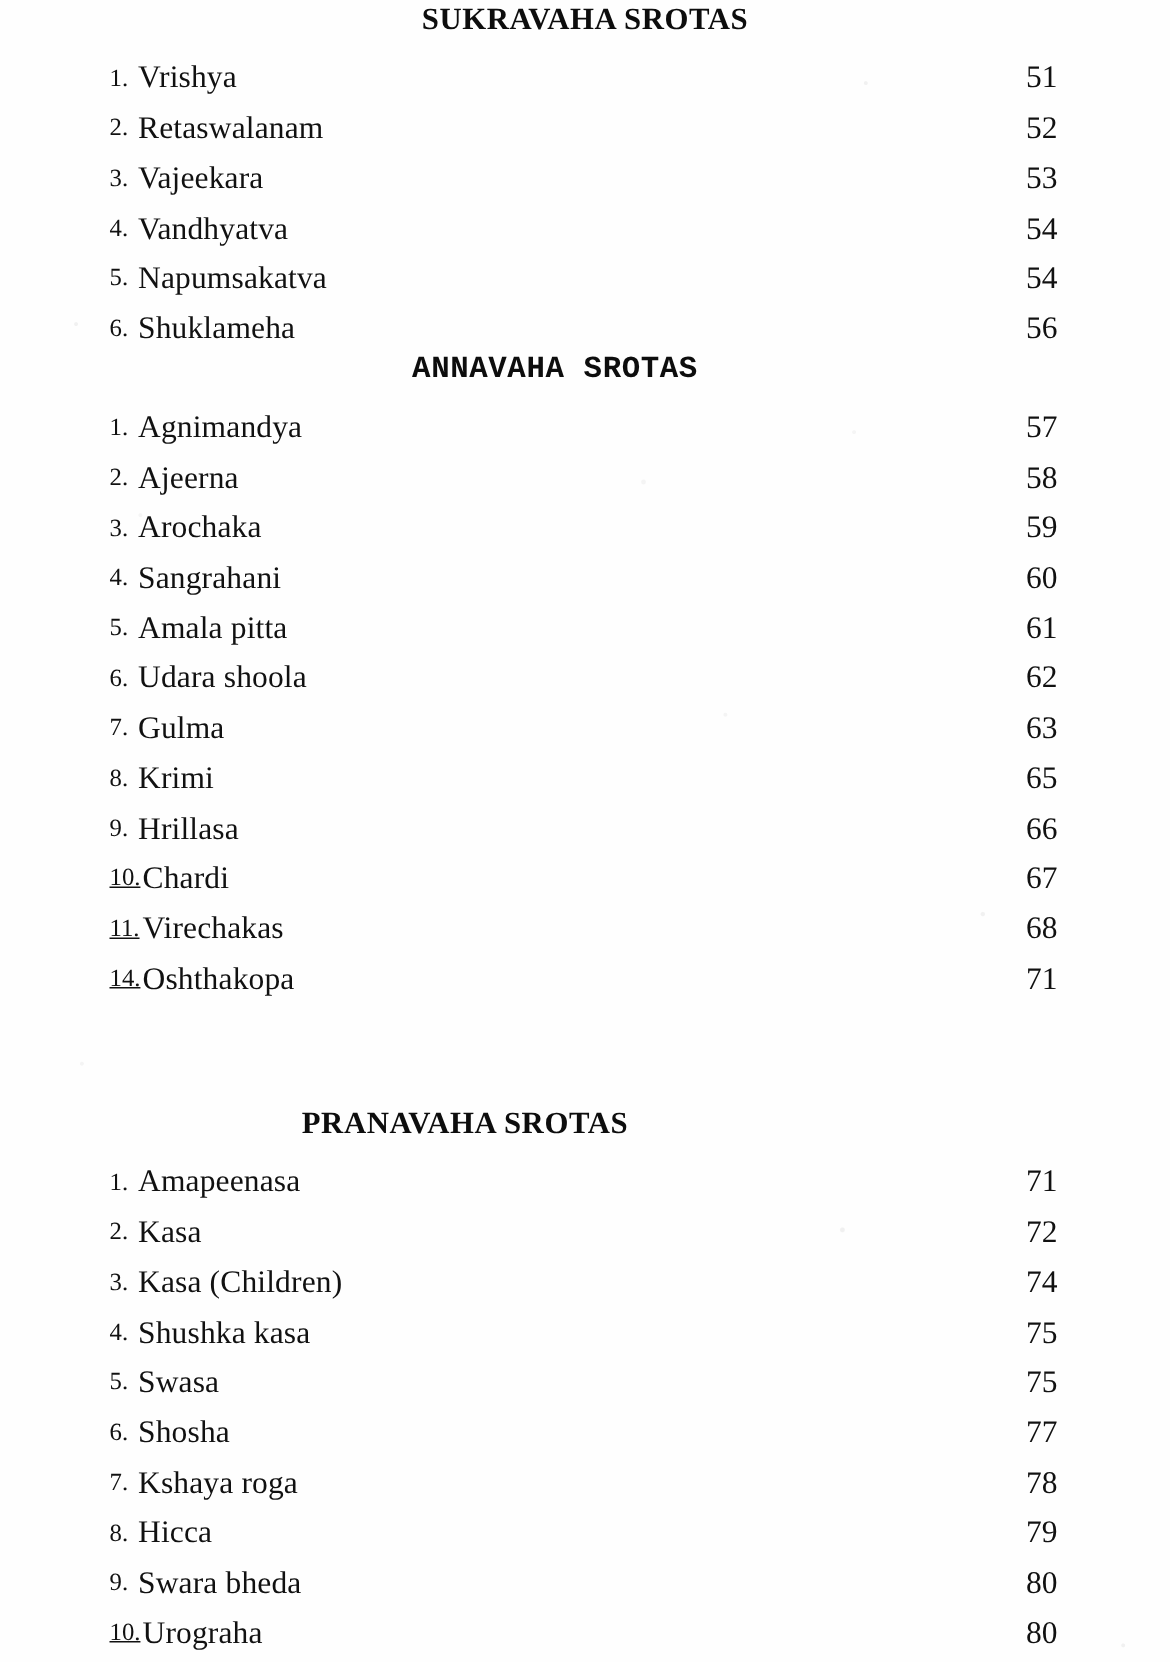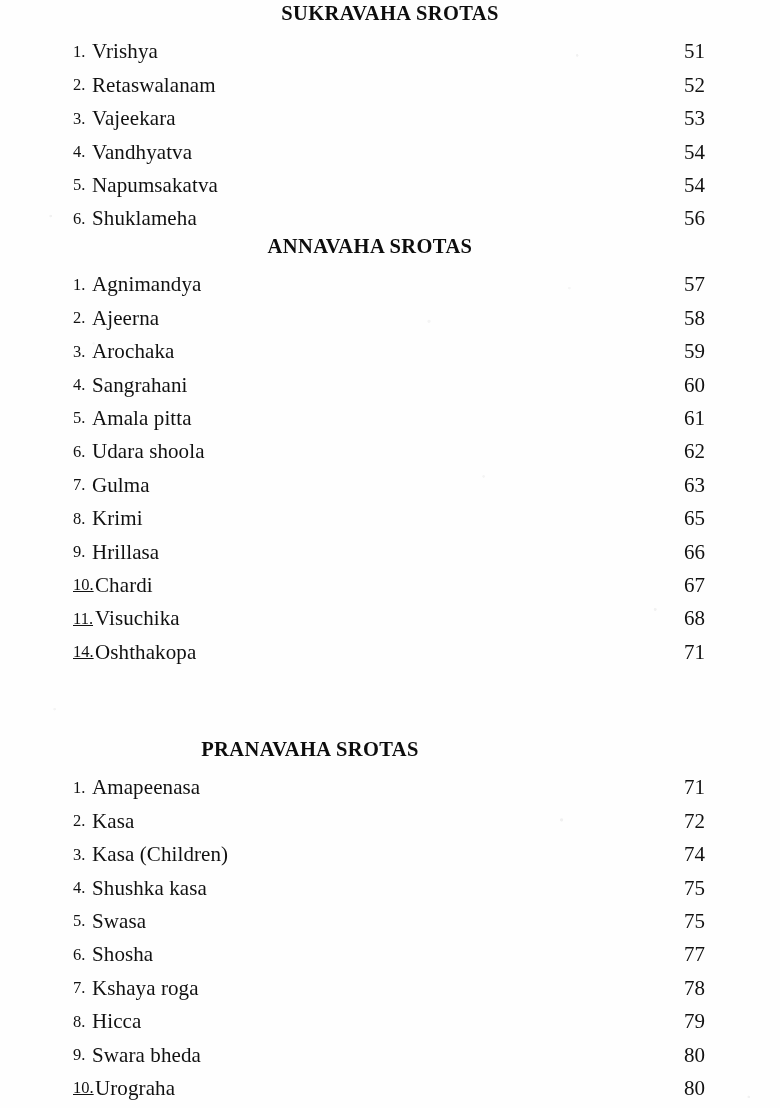--- a/index.html
+++ b/index.html
@@ -92,21 +92,21 @@
     font-size: 21px;
     line-height: 1;
     color: #111111;
     text-align: center;
   }
 
   
   #sec-0-heading { position:absolute; left:0; top:2px; width:780px; }
   #sec-0-list    { position:absolute; left:0; top:29px; width:780px; }
 
-  #sec-1-heading { position:absolute; left:0; top:235px; width:740px; }
+  #sec-1-heading { position:absolute; left:0; top:235px; width:740px;font-family:Liberation Mono, monospace; }
   #sec-1-list    { position:absolute; left:0; top:262px; width:780px; }
 
   #sec-2-heading { position:absolute; left:0; top:738px; width:620px; }
   #sec-2-list    { position:absolute; left:0; top:765px; width:780px; }
 </style>
 </head>
 <body>
 
 <div class="page">
   <div class="toc">
@@ -192,21 +192,21 @@
           <span class="entry-title indent-1">Hrillasa</span>
           <span class="entry-page">66</span>
         </div>
         <div class="entry">
           <span class="entry-num wide">10.</span>
           <span class="entry-title indent-2">Chardi</span>
           <span class="entry-page">67</span>
         </div>
         <div class="entry">
           <span class="entry-num wide">11.</span>
-          <span class="entry-title indent-2">Visuchika</span>
+          <span class="entry-title indent-2">Virechakas</span>
           <span class="entry-page">68</span>
         </div>
         <div class="entry">
           <span class="entry-num wide">14.</span>
           <span class="entry-title indent-2">Oshthakopa</span>
           <span class="entry-page">71</span>
         </div>
       </div>
 
     <div id="sec-2-heading" class="section-heading">PRANAVAHA SROTAS</div>

